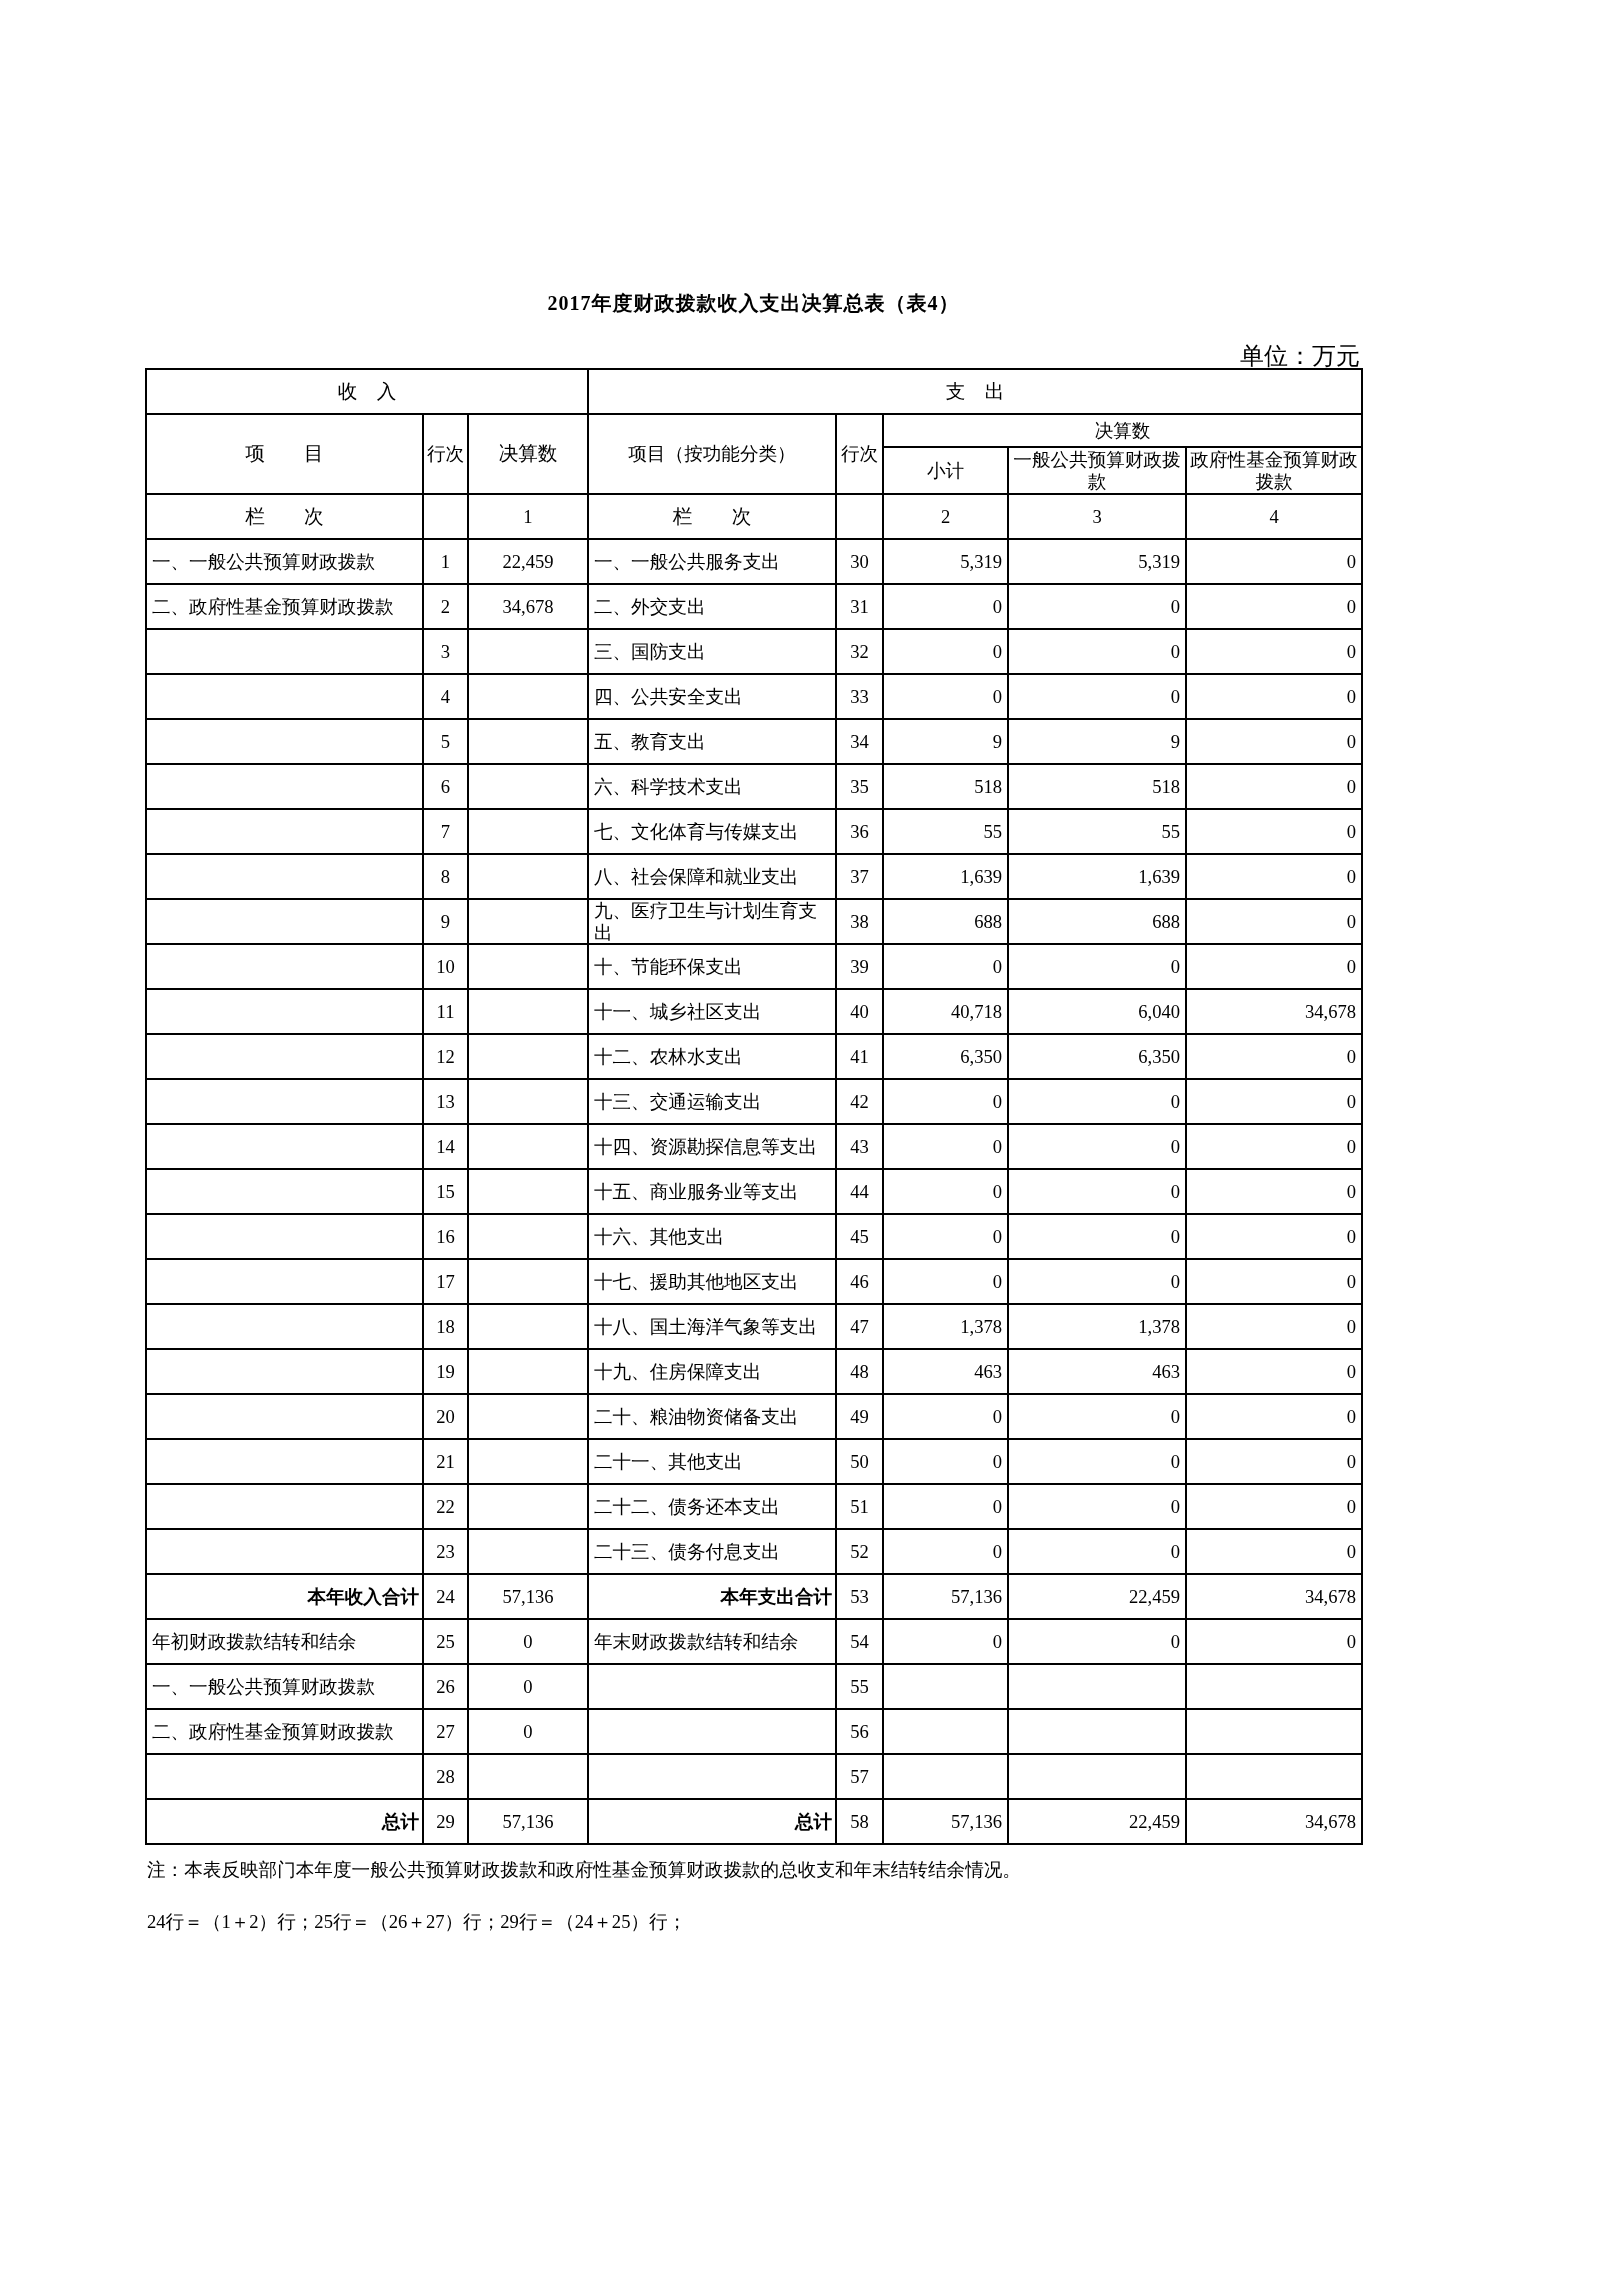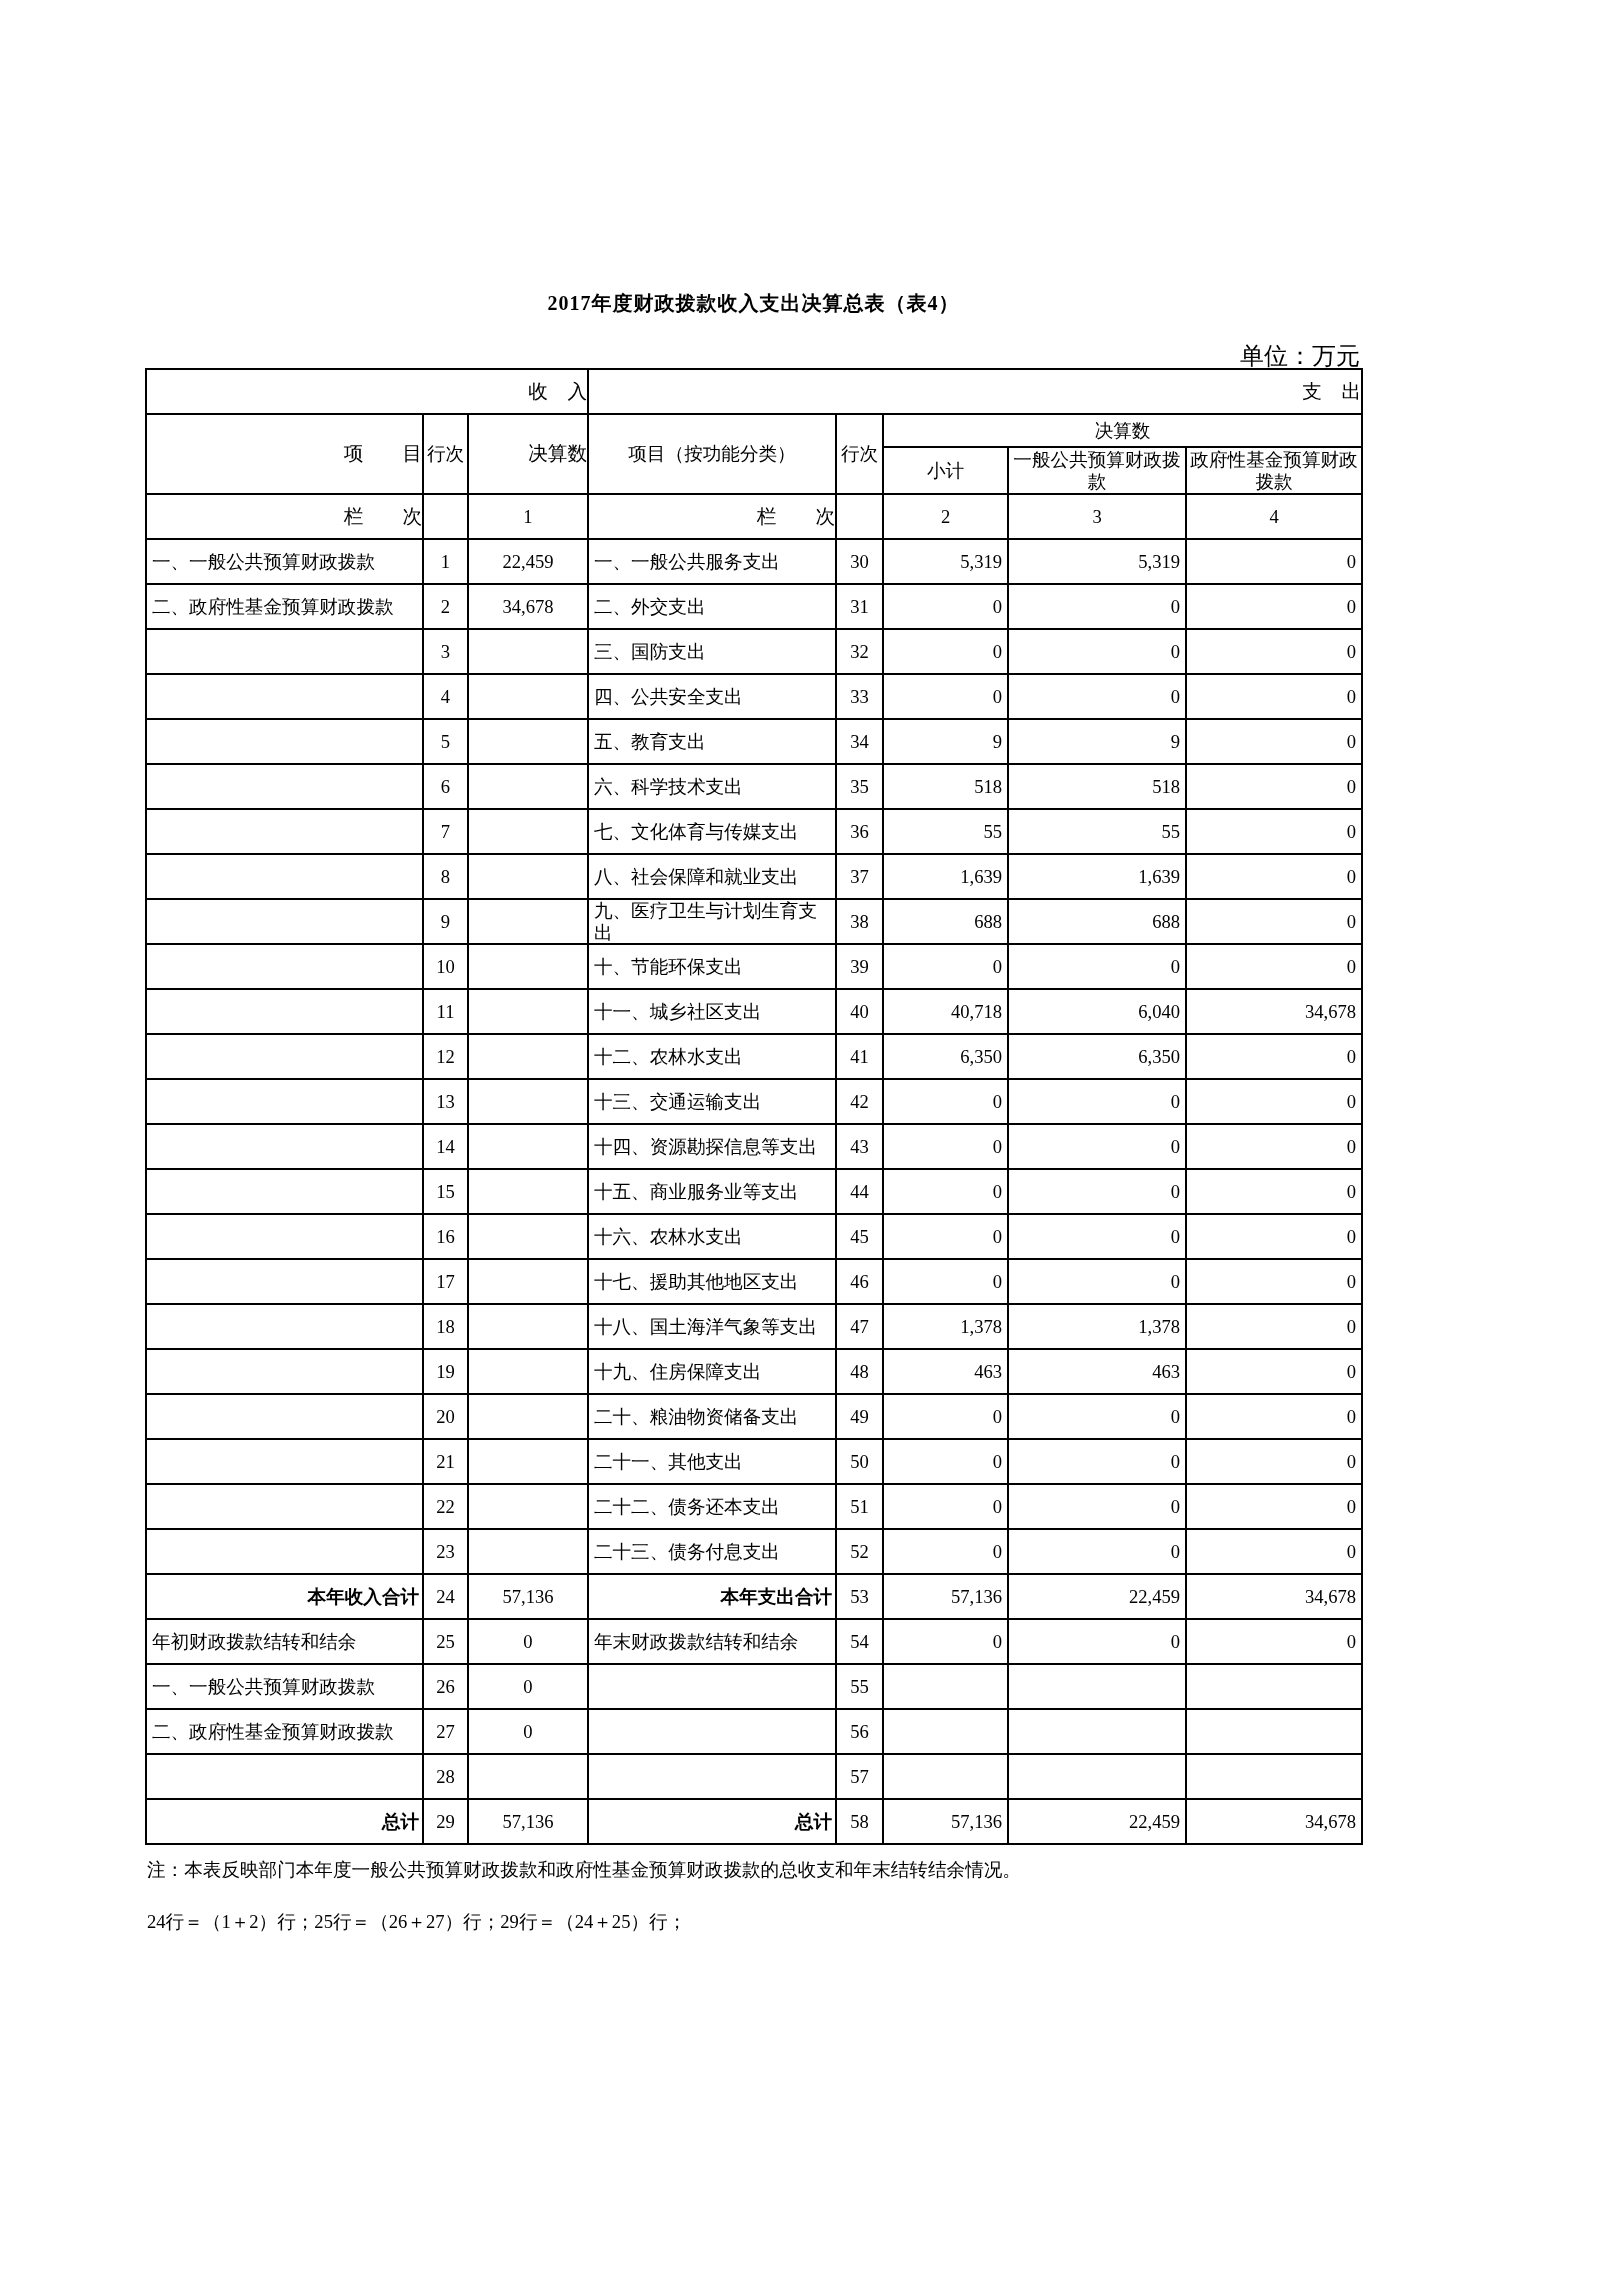--- a/index.html
+++ b/index.html
@@ -26,21 +26,21 @@
   table.main{border:2.9px solid #000;}
   tr.h-section{height:45px;}
   tr.h-group{height:33px;}
   tr.h-cols{height:47px;}
   tr.h-index{height:45px;}
   tbody tr{height:45px;}
   .ctr{text-align:center;}
   .item{text-align:left;padding-left:4.9px !important;padding-right:2.9px !important;}
   .item.sum{text-align:right;font-weight:bold;padding-left:0 !important;margin-top:18px;}
   .num{text-align:right;padding-right:4.9px !important;}
-  .hd{text-align:right;font-size:19.6px;}
+  .hd{text-align:center;font-size:19.6px;}
   .hd-small{text-align:center;font-size:18.6px;line-height:20.6px;padding:1px 2px !important;}
   .notes{position:absolute;top:1858px;left:2px;font-size:18.6px;}
   .notes .note-line{margin:0 0 28px 0;line-height:23.5px;white-space:nowrap;}
 </style>
 </head>
 <body>
 
 <div class="sheet">
   <div class="title">2017年度财政拨款收入支出决算总表（表4）</div>
   <div class="unit">单位：万元</div>
@@ -233,21 +233,21 @@
           <td class="item">十五、商业服务业等支出</td>
           <td class="ctr">44</td>
           <td class="num">0</td>
           <td class="num">0</td>
           <td class="num">0</td>
         </tr>
         <tr>
           <td class="item"></td>
           <td class="ctr">16</td>
           <td class="ctr"></td>
-          <td class="item">十六、农林水支出</td>
+          <td class="item">十六、其他支出</td>
           <td class="ctr">45</td>
           <td class="num">0</td>
           <td class="num">0</td>
           <td class="num">0</td>
         </tr>
         <tr>
           <td class="item"></td>
           <td class="ctr">17</td>
           <td class="ctr"></td>
           <td class="item">十七、援助其他地区支出</td>

